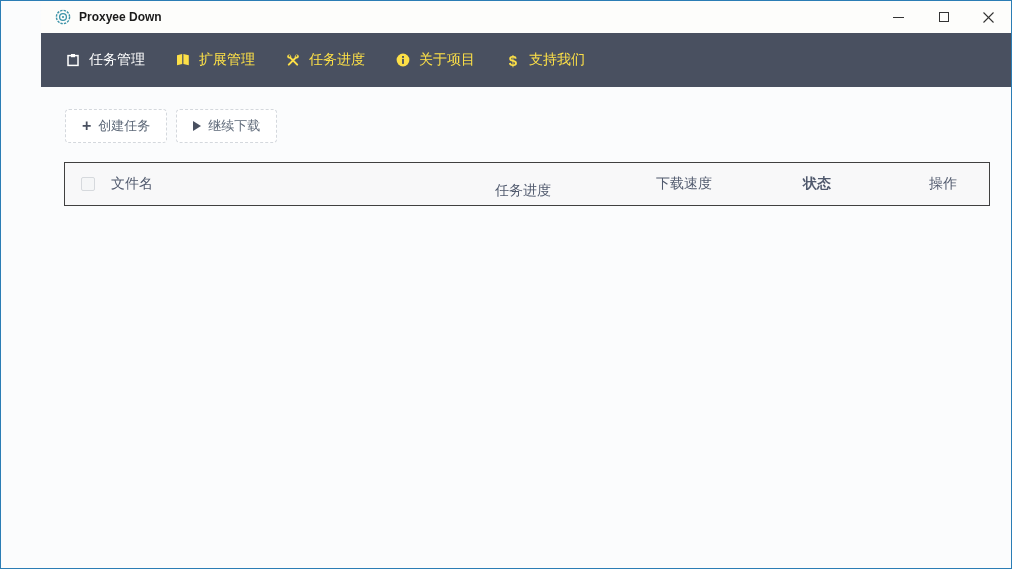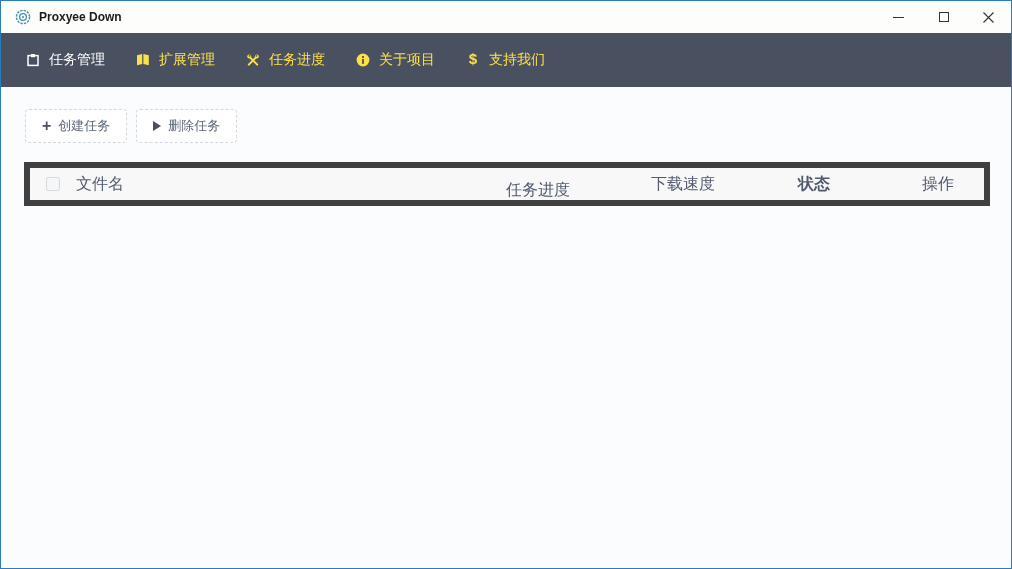--- a/index.html
+++ b/index.html
@@ -5,20 +5,21 @@
   * { box-sizing: border-box; margin: 0; padding: 0; }
   html,body { width: 1012px; height: 569px; }
   body { font-family: "Liberation Sans", sans-serif; }
 
   .window {
     width: 1012px; height: 569px;
     border: 1px solid #2b7db5;
     background: #fbfcfd;
     display: flex; flex-direction: column;
     overflow: hidden;
+    padding-left: 40px;
   }
 
   
   .titlebar {
     height: 32px; flex: none;
     background: #fdfdfb;
     display: flex; align-items: center;
     padding-left: 14px;
   }
   .app-logo {
@@ -38,21 +39,20 @@
   .glyph-min { width: 11px; height: 1px; background: #333; }
   .glyph-max { width: 10px; height: 10px; border: 1px solid #333; }
   .glyph-close { width: 11px; height: 11px; stroke: #333; stroke-width: 1.1; }
 
   
   .navbar {
     height: 54px; flex: none;
     background: #495060;
     display: flex; align-items: center;
     padding-left: 24px;
-    font-family: Liberation Mono, monospace;
   }
   .nav-item {
     display: flex; align-items: center;
     margin-right: 30px;
     color: #fde047;
     font-size: 14px;
     cursor: pointer;
   }
   .nav-item.active { color: #ffffff; }
   .nav-icon {
@@ -87,38 +87,38 @@
   }
   .icon-plus { font-size: 16px; font-weight: 600; line-height: 1; margin-top: -1px; }
   .icon-pause { width: 8px; height: 11px; border-left: 2.5px solid currentColor; border-right: 2.5px solid currentColor; }
   .icon-play { width: 0; height: 0; border-left: 8px solid currentColor; border-top: 5px solid transparent; border-bottom: 5px solid transparent; }
 
   
   .table-header {
     margin: 19px 21px 0 23px;
     height: 44px;
     background: #f8f8f9;
-    border: 6px solid #404040;
-    display: flex; align-items: center;
-    font-size: 16px; color: #515a6e;
+    border: 1px solid #404040;
+    display: flex; align-items: center;
+    font-size: 14px; color: #515a6e;
   }
   .th { flex: none; }
   .th-check { width: 46px; padding-left: 16px; display: flex; align-items: center; }
   .checkbox {
     width: 14px; height: 14px;
     border: 1px solid #d6d9dd;
     border-radius: 2px;
     background: #f5f6f7;
     display: inline-block;
     cursor: pointer;
   }
   .th-name     { flex: 1; }
   .th-size     { width: 144px; }
   .th-progress { width: 145px; margin-top: 13px; }
-  .th-speed    { width: 147px; }
+  .th-speed    { width: 147px; margin-left: 16px; }
   .th-status   { width: 94px; font-weight: bold;  }
   .th-op       { width: 92px; text-align: center;  }
 </style>
 </head>
 <body>
 
 <div class="window">
 
   <div class="titlebar">
     <span class="app-logo">
@@ -206,21 +206,21 @@
 
     <div class="toolbar">
       <button class="tb-btn">
         <span class="tb-btn-icon icon-plus">+</span>
         <span>创建任务</span>
       </button>
       <button class="tb-btn">
         <span class="tb-btn-icon">
             <span class="icon-play"></span>
           </span>
-        <span>删除任务</span>
+        <span>继续下载</span>
       </button>
     </div>
 
     <div class="table-header">
       <div class="th th-check">
         <span class="checkbox"></span>
       </div>
       <div class="th th-name">文件名</div>
       <div class="th th-progress">任务进度</div>
       <div class="th th-speed">下载速度</div>

